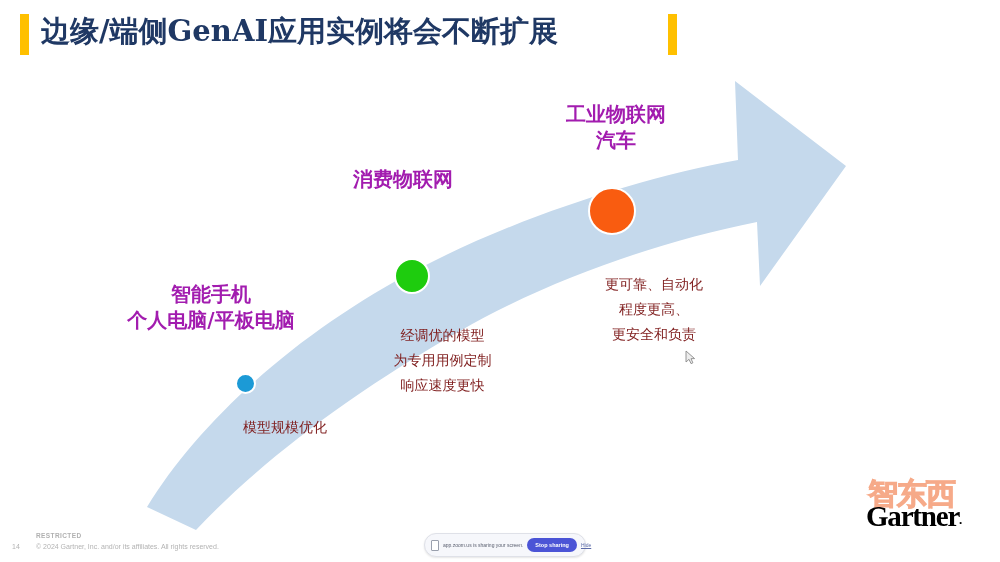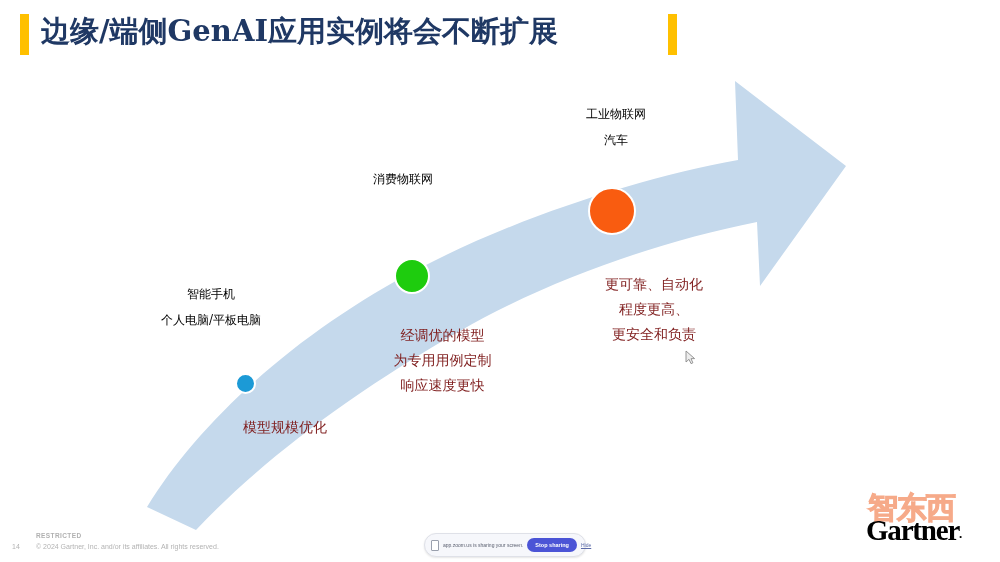--- a/index.html
+++ b/index.html
@@ -80,24 +80,24 @@
 
   
   .label {
     position: absolute;
     text-align: center;
     font-family: "DejaVu Serif", "Liberation Serif", serif;
     color: #262626;
     white-space: nowrap;
   }
   .label-top {
-    font-size: 12px;
-    font-weight: 400;
+    font-size: 20px;
+    font-weight: 700;
     line-height: 26px;
-    color: #000000;
+    color: #a21caf;
   }
   .label-bottom {
     font-size: 14px;
     font-weight: 400;
     line-height: 25px;
     color: #7f1d1d;
   }
 
   .lbl-s1-top    { left: 46px;  top: 281px; width: 330px; }
   .lbl-s1-bottom { left: 150px; top: 415px; width: 270px; }
@@ -133,21 +133,21 @@
     top: 543px;
     font-size: 7px;
     color: #b3b3b3;
     font-family: "Liberation Sans", "DejaVu Sans", sans-serif;
   }
 
   
   .brand {
     position: absolute;
     left: 866px;
-    top: 488px;
+    top: 474px;
     width: 126px;
     height: 58px;
     text-align: right;
   }
   .brand-watermark {
     position: absolute;
     left: 2px;
     top: 0px;
     font-size: 30px;
     font-weight: 700;

